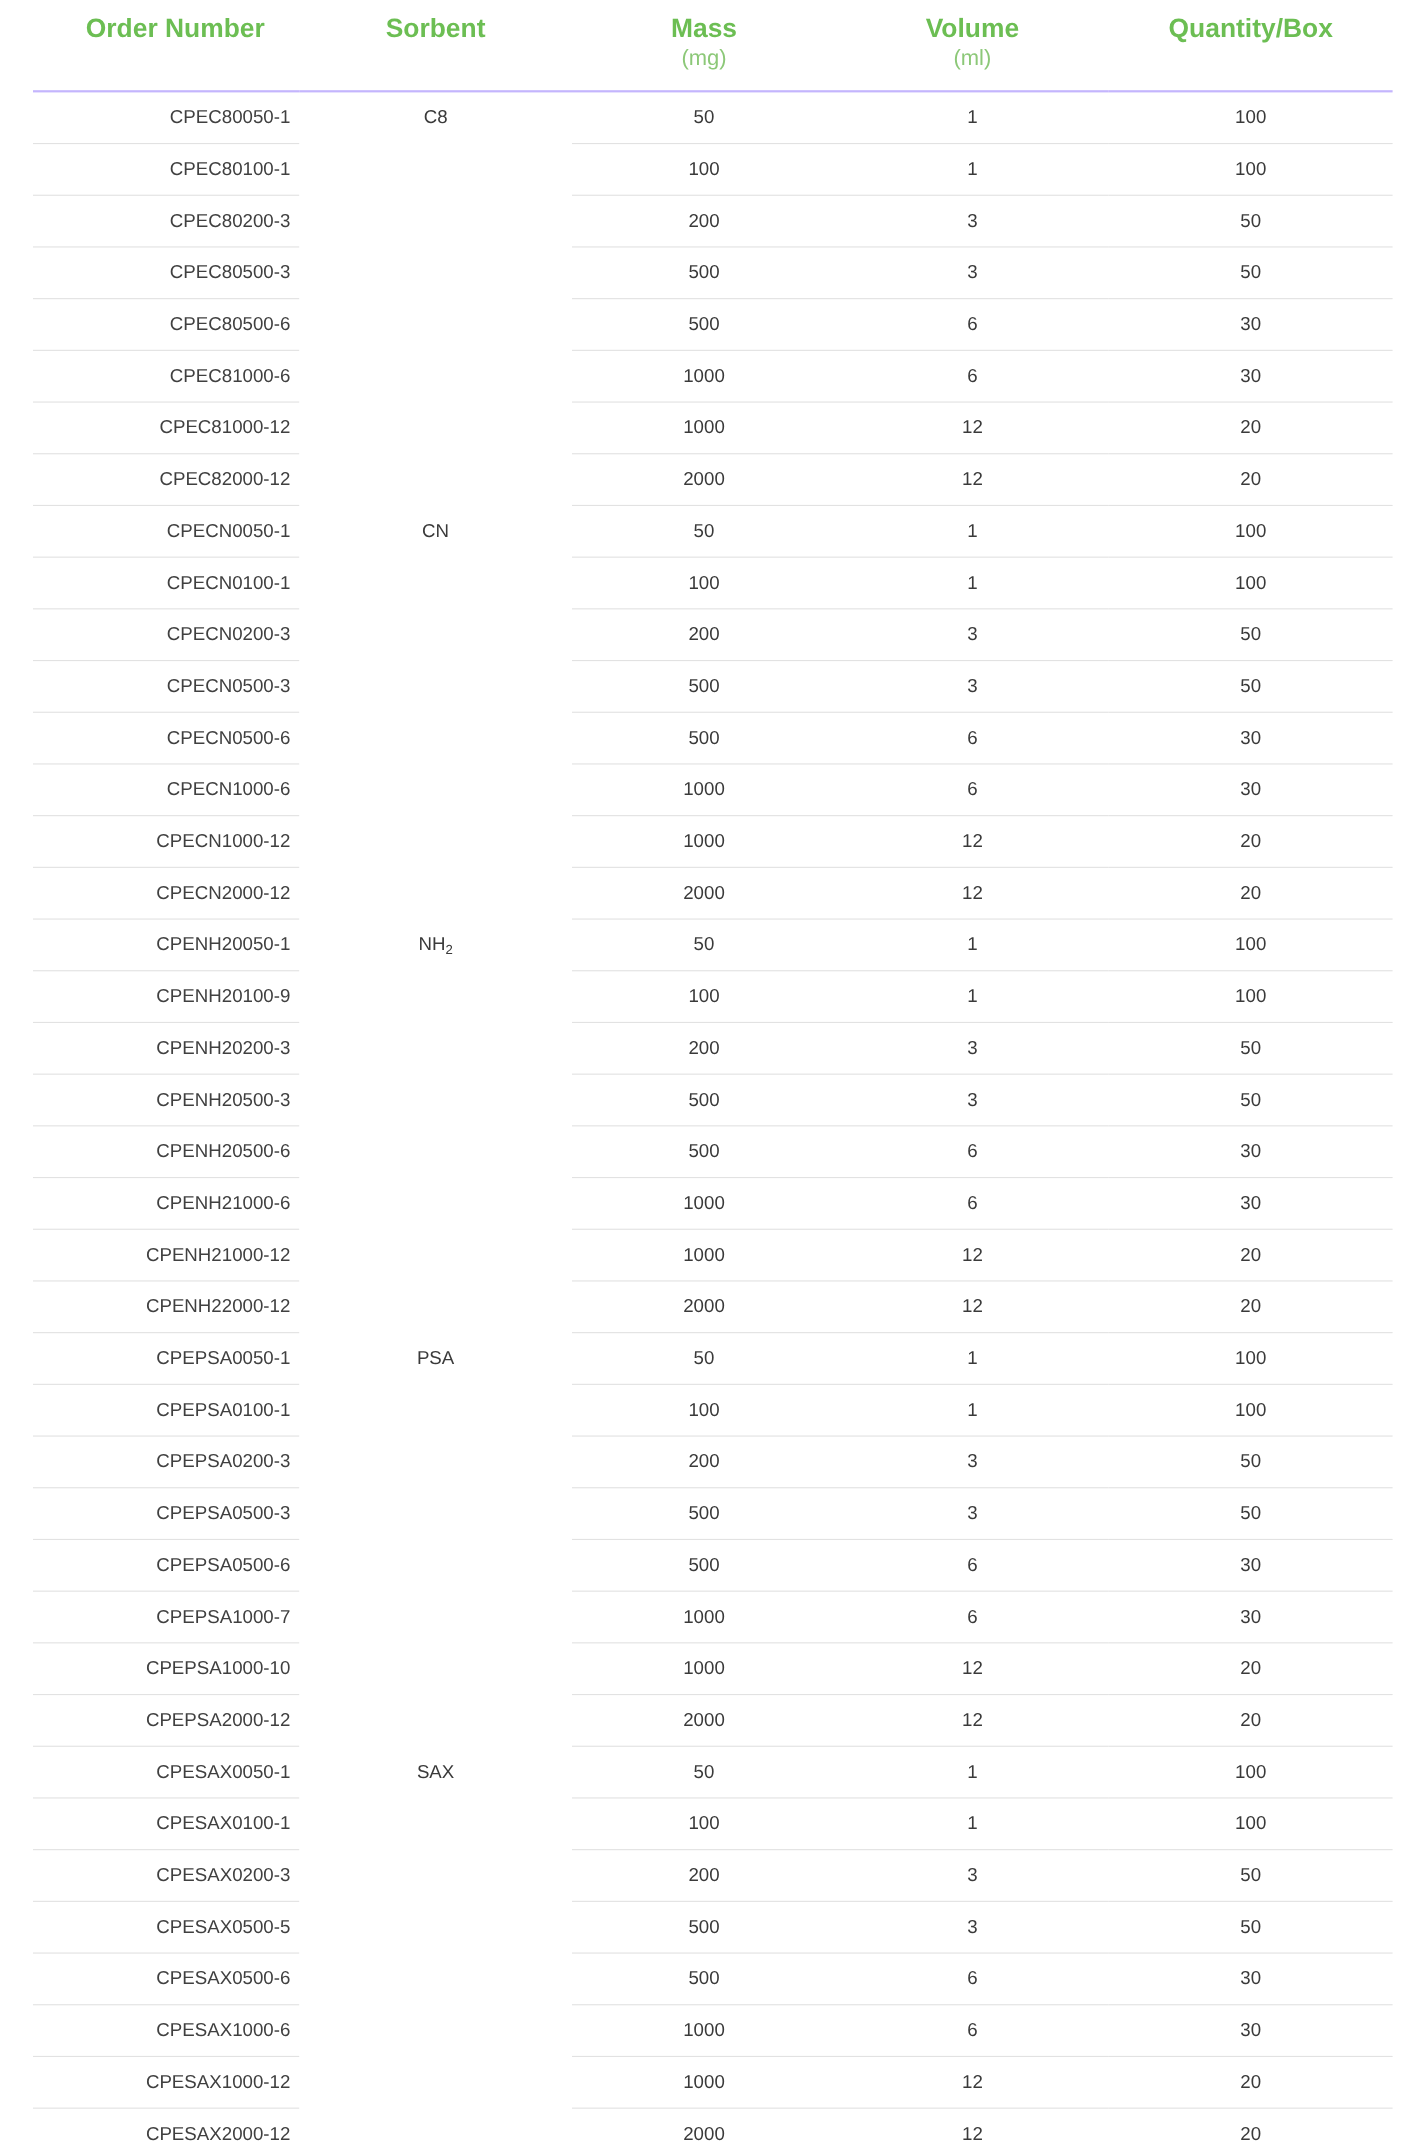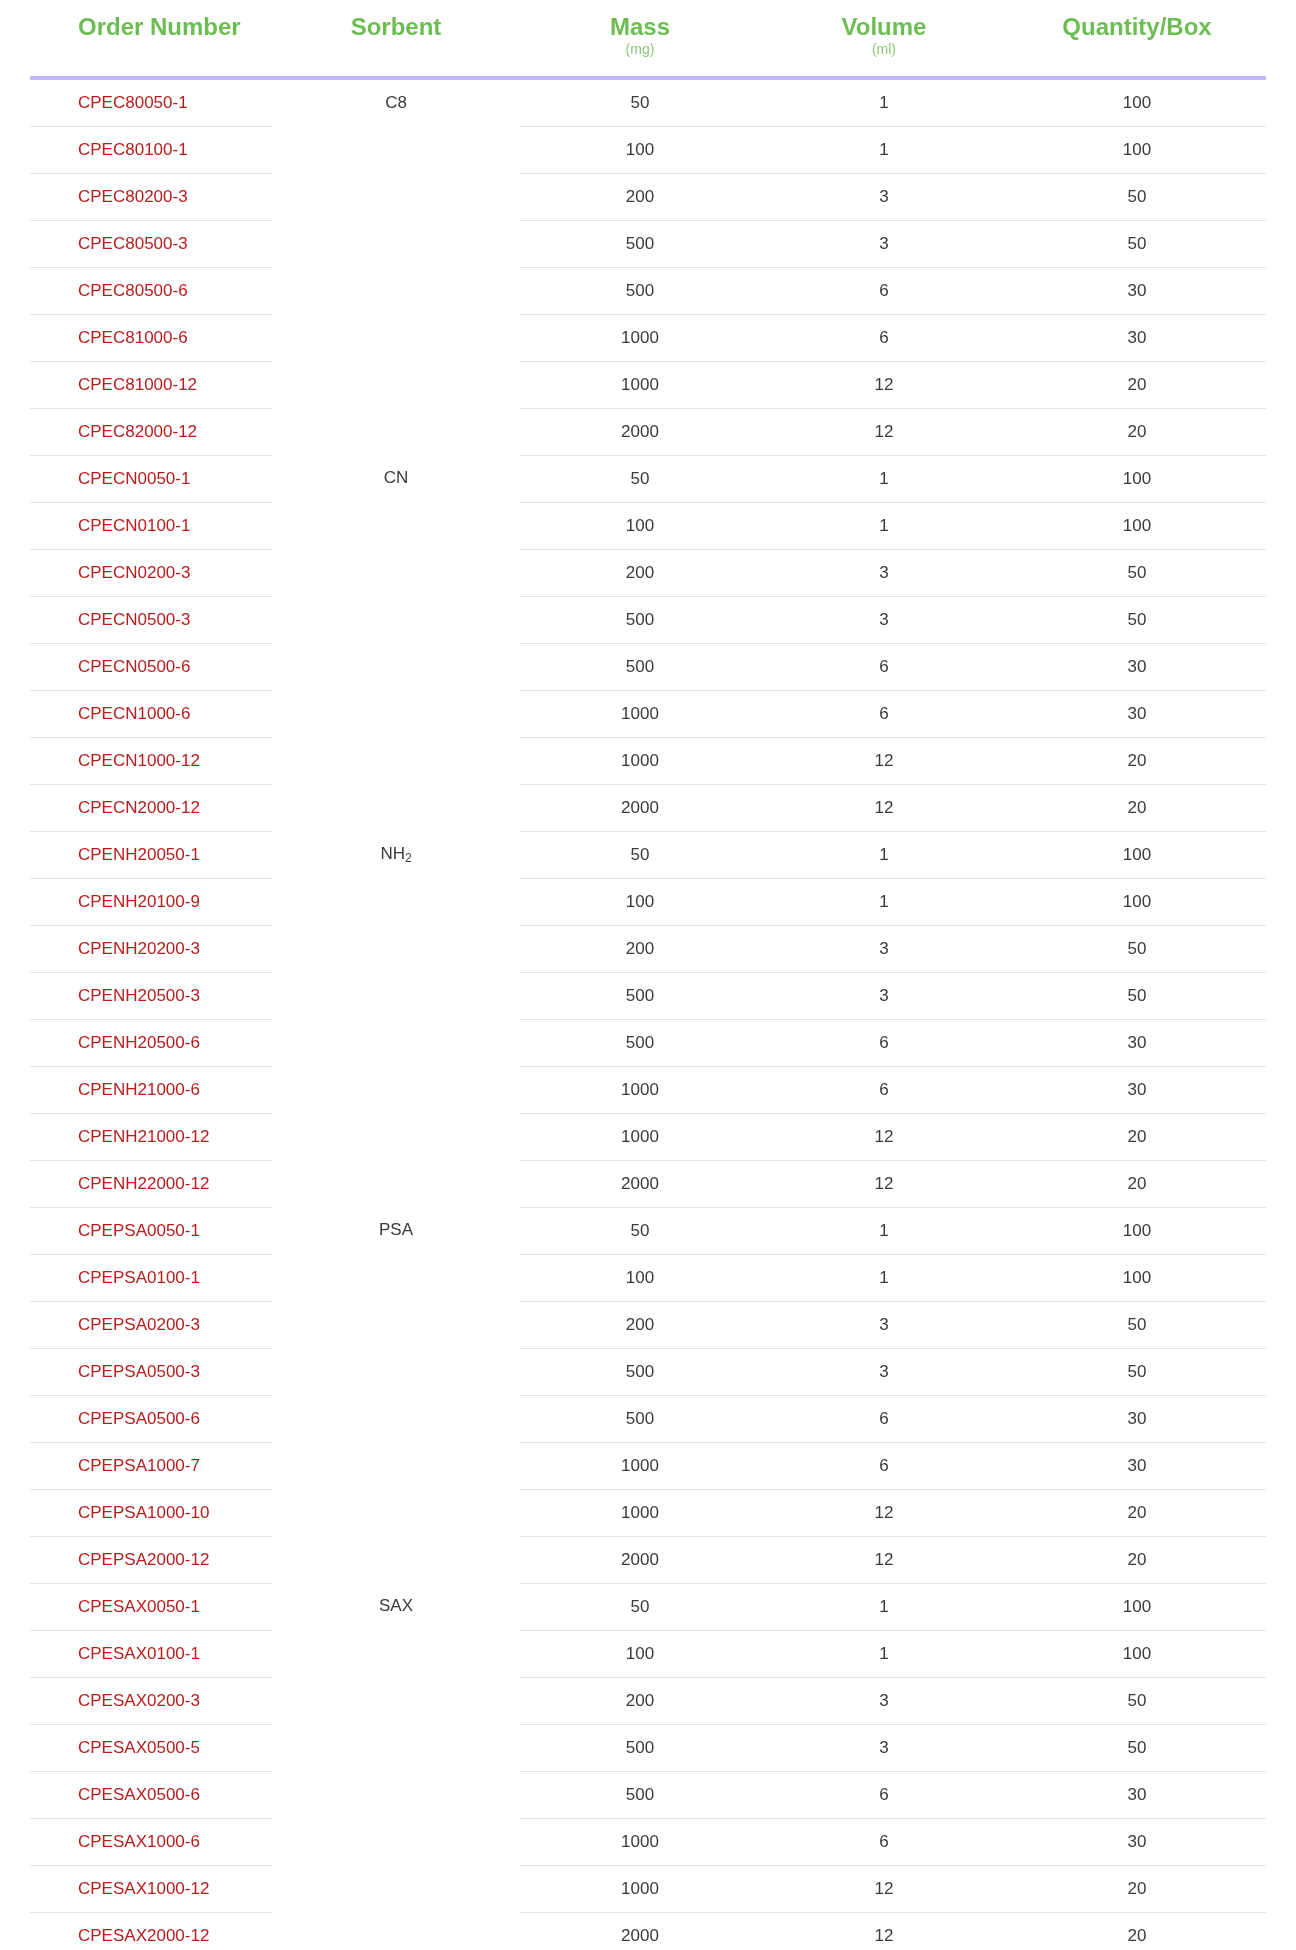--- a/index.html
+++ b/index.html
@@ -25,56 +25,56 @@
     table-layout: fixed;
   }
   table.spec-table col.c-order   { width: 242px; }
   table.spec-table col.c-sorbent { width: 248px; }
   table.spec-table col.c-mass    { width: 240px; }
   table.spec-table col.c-volume  { width: 248px; }
   table.spec-table col.c-qty     { width: 258px; }
 
   thead th {
     padding: 14px 10px 18px 10px;
-    border-bottom: 4px solid #c4b5fd;
+    border-bottom: 2px solid #c4b5fd;
     color: #6cbe53;
     font-size: 24px;
     font-weight: bold;
     text-align: center;
     vertical-align: top;
     line-height: 1.1;
   }
   thead th.left {
     text-align: left;
     padding-left: 48px;
   }
   thead th .unit {
     display: block;
-    font-size: 14px;
+    font-size: 20px;
     font-weight: normal;
     color: #8cc878;
     margin-top: 2px;
   }
   thead th .hdr-main {
     display: block;
   }
 
   tbody td {
     font-size: 17px;
     color: #3a3a3a;
     text-align: center;
     padding: 13px 8px 13px 8px;
     border-bottom: 1px solid #e2e2e2;
     vertical-align: top;
     font-weight: normal;
   }
   tbody td.order {
-    text-align: left;
+    text-align: right;
     padding-left: 48px;
-    color: #b91c1c;
+    color: #404040;
     margin-top: 17px;
   }
   tbody td.sorbent {
     border-bottom: none;
     vertical-align: top;
     color: #3a3a3a;
   }
   tbody td.sorbent sub {
     font-size: 12px;
     vertical-align: baseline;

